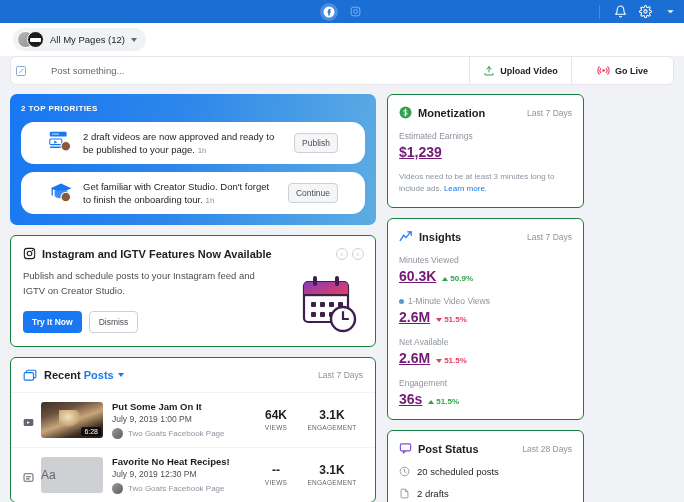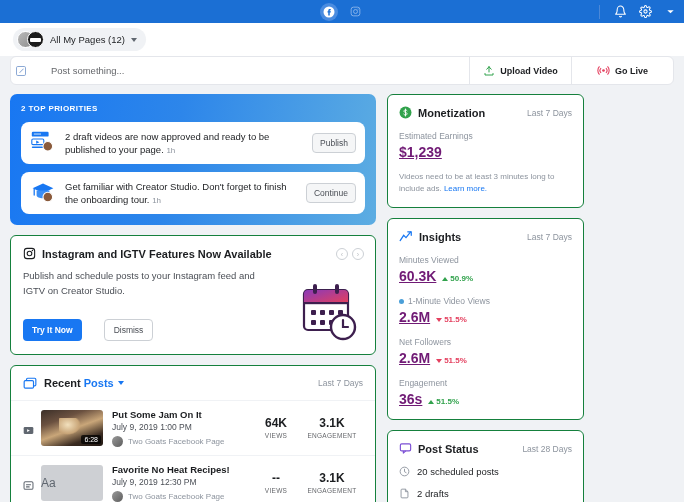--- a/index.html
+++ b/index.html
@@ -64,42 +64,42 @@
     font-size: 9px; font-weight: bold; color: #1c1e21; cursor: pointer;
   }
   
   .priorities {
     border-radius: 7px;
     background: linear-gradient(100deg, #1877f2 0%, #2d86ea 45%, #5dade2 100%);
     padding: 10px 11px 11px 11px;
   }
   .prio-title { font-size: 8px; font-weight: bold; color: #fff; letter-spacing: .4px; margin-bottom: 9px; }
   .prio-item {
-    background: #fff; border-radius: 8px; padding: 8px 9px;
+    background: #fff; border-radius: 13px; padding: 8px 27px;
     display: flex; align-items: center; gap: 9px; margin-bottom: 8px;
   }
   .prio-item:last-child { margin-bottom: 0; }
   .prio-icon { width: 26px; height: 24px; flex: 0 0 26px; position: relative; }
   .prio-text { flex: 1; font-size: 9.5px; line-height: 1.38; color: #1c1e21; }
   .prio-time { color: #8d949e; font-size: 8px; }
   .prio-btn {
     border: 1px solid #ccd0d5; background: #f5f6f7; border-radius: 4px;
     font-size: 8.5px; color: #4b4f56; padding: 4px 7px; cursor: pointer; white-space: nowrap;
   }
   
   .ig-card { padding: 11px 12px 13px 12px; position: relative; }
   .ig-head { display: flex; align-items: center; gap: 6px; }
   .ig-title { font-size: 11px; font-weight: bold; color: #1c1e21; }
   .ig-nav { position: absolute; right: 11px; top: 12px; display: flex; gap: 4px; }
   .navbtn {
     width: 12px; height: 12px; border-radius: 50%; border: 1px solid #ccd0d5;
     display: flex; align-items: center; justify-content: center; cursor: pointer; color: #bcc0c4; font-size: 7px;
   }
   .ig-desc { font-size: 9.5px; color: #4b4f56; line-height: 1.5; margin-top: 9px; max-width: 235px; }
-  .ig-btns { display: flex; gap: 22px; margin-top: 21px; }
+  .ig-btns { display: flex; gap: 7px; margin-top: 13px; }
   .btn-primary { background: #1877f2; color: #fff; font-size: 8.5px; font-weight: bold; border: none; border-radius: 4px; padding: 5px 9px; cursor: pointer; }
   .btn-ghost { background: #fff; color: #4b4f56; font-size: 8.5px; border: 1px solid #ccd0d5; border-radius: 4px; padding: 5px 9px; cursor: pointer; }
   .cal-art { position: absolute; right: 16px; bottom: 12px; width: 62px; height: 60px; }
   
   .rp-head { display: flex; align-items: center; padding: 11px 12px 10px 12px; }
   .rp-title { font-size: 11px; font-weight: bold; color: #1c1e21; margin-left: 7px; }
   .rp-title .blue { color: #1877f2; }
   .rp-caret { width: 0; height: 0; border-left: 3.5px solid transparent; border-right: 3.5px solid transparent; border-top: 4px solid #1877f2; margin-left: 4px; }
   .rp-range { margin-left: auto; font-size: 8.5px; color: #8d949e; }
   .post-row { display: flex; align-items: center; padding: 8px 12px; border-top: 1px solid #f0f2f5; }
@@ -416,21 +416,21 @@
 
       <div class="dot-lbl">
         <span class="blue-dot"></span>
         <span class="sub-lbl" style="margin-top:0">1-Minute Video Views</span>
       </div>
       <div class="ins-row">
         <span class="big-val" style="margin-top:0">2.6M</span>
         <span class="delta down"><span class="tri-down"></span><span>51.5%</span></span>
       </div>
 
-      <div class="sub-lbl">Net Followers</div>
+      <div class="sub-lbl">Net Available</div>
       <div class="ins-row">
         <span class="big-val" style="margin-top:0">2.6M</span>
         <span class="delta down"><span class="tri-down"></span><span>51.5%</span></span>
       </div>
 
       <div class="sub-lbl">Engagement</div>
       <div class="ins-row">
         <span class="big-val" style="margin-top:0">36s</span>
         <span class="delta up"><span class="tri-up"></span><span>51.5%</span></span>
       </div>

